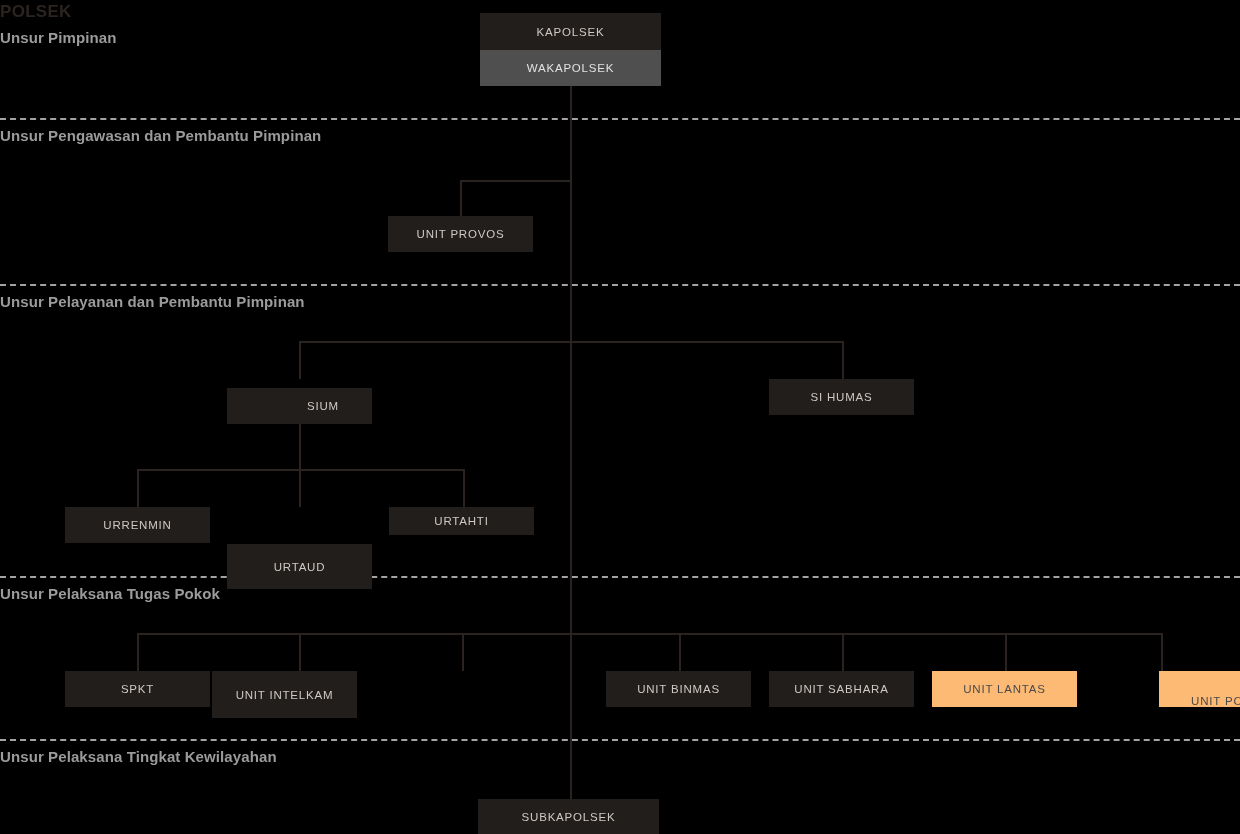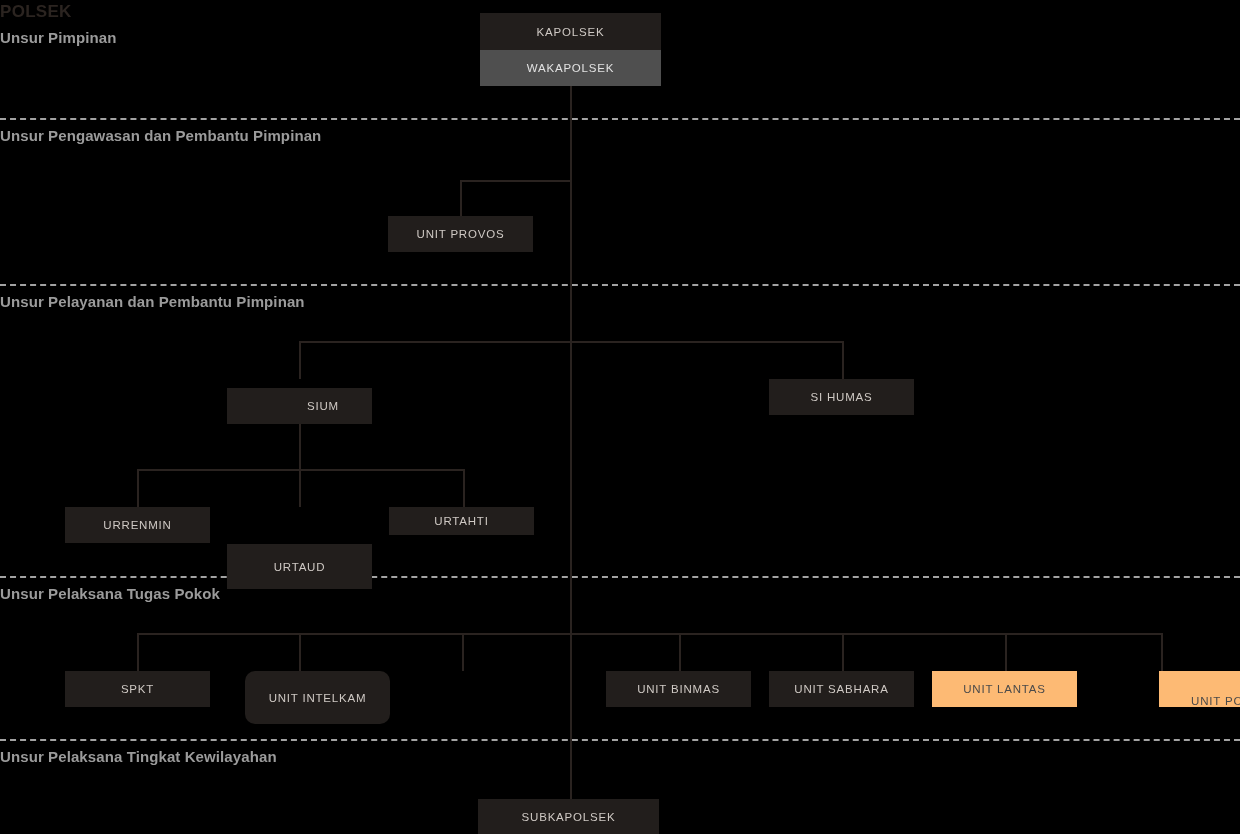--- a/index.html
+++ b/index.html
@@ -148,21 +148,21 @@
   </div>
 
   <div class="node dark" style="left:389px; top:507px; width:145px; height:28px;">
     <span>URTAHTI</span>
   </div>
 
   <div class="node dark" style="left:65px; top:671px; width:145px; height:36px;">
     <span>SPKT</span>
   </div>
 
-  <div class="node dark" style="left:245px; top:671px; width:145px; height:53px;border-radius:10px;">
+  <div class="node dark" style="left:212px; top:671px; width:145px; height:47px;">
     <span>UNIT INTELKAM</span>
   </div>
 
 
   <div class="node dark" style="left:606px; top:671px; width:145px; height:36px;">
     <span>UNIT BINMAS</span>
   </div>
 
   <div class="node dark" style="left:769px; top:671px; width:145px; height:36px;text-align:center;">
     <span>UNIT SABHARA</span>

